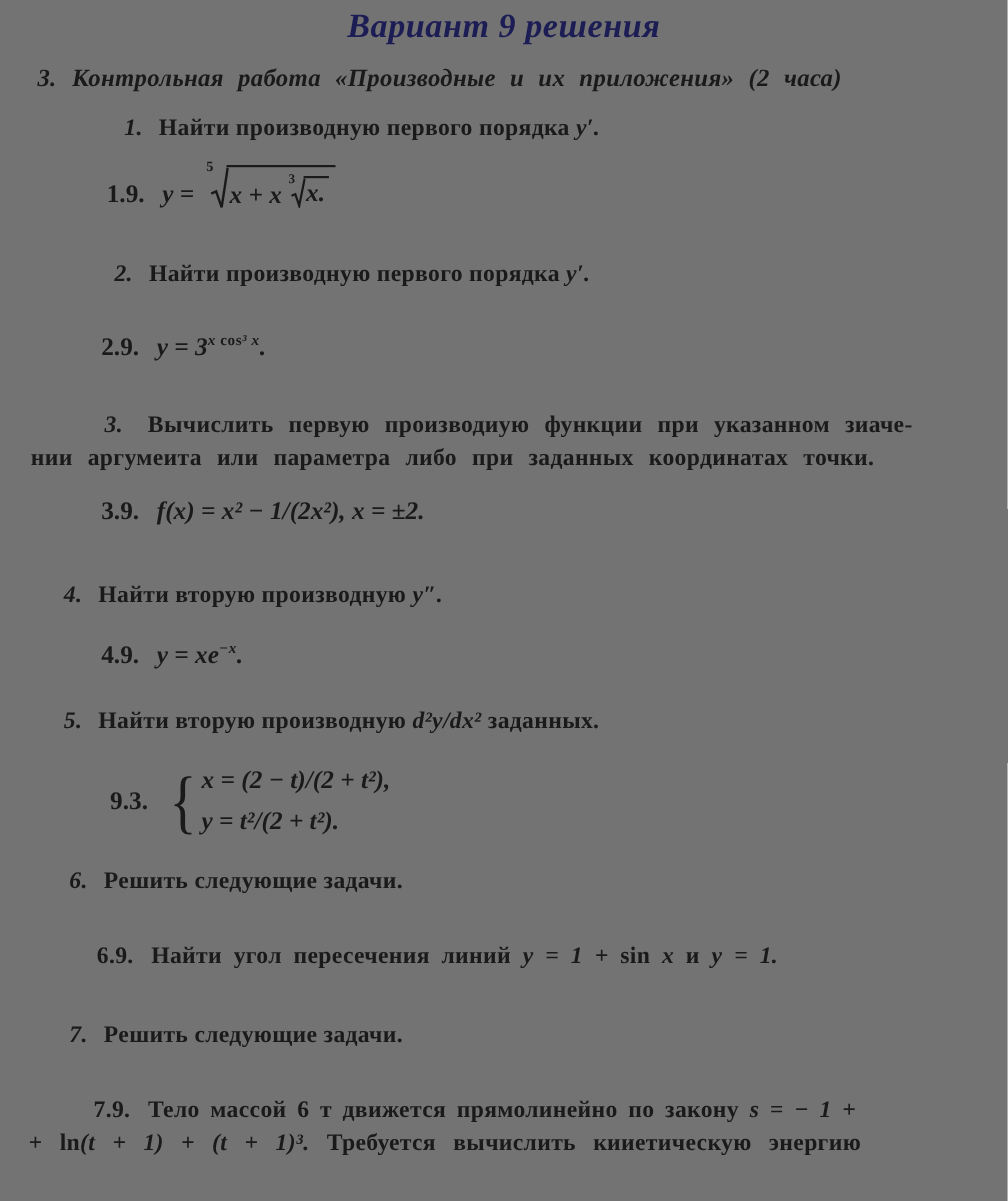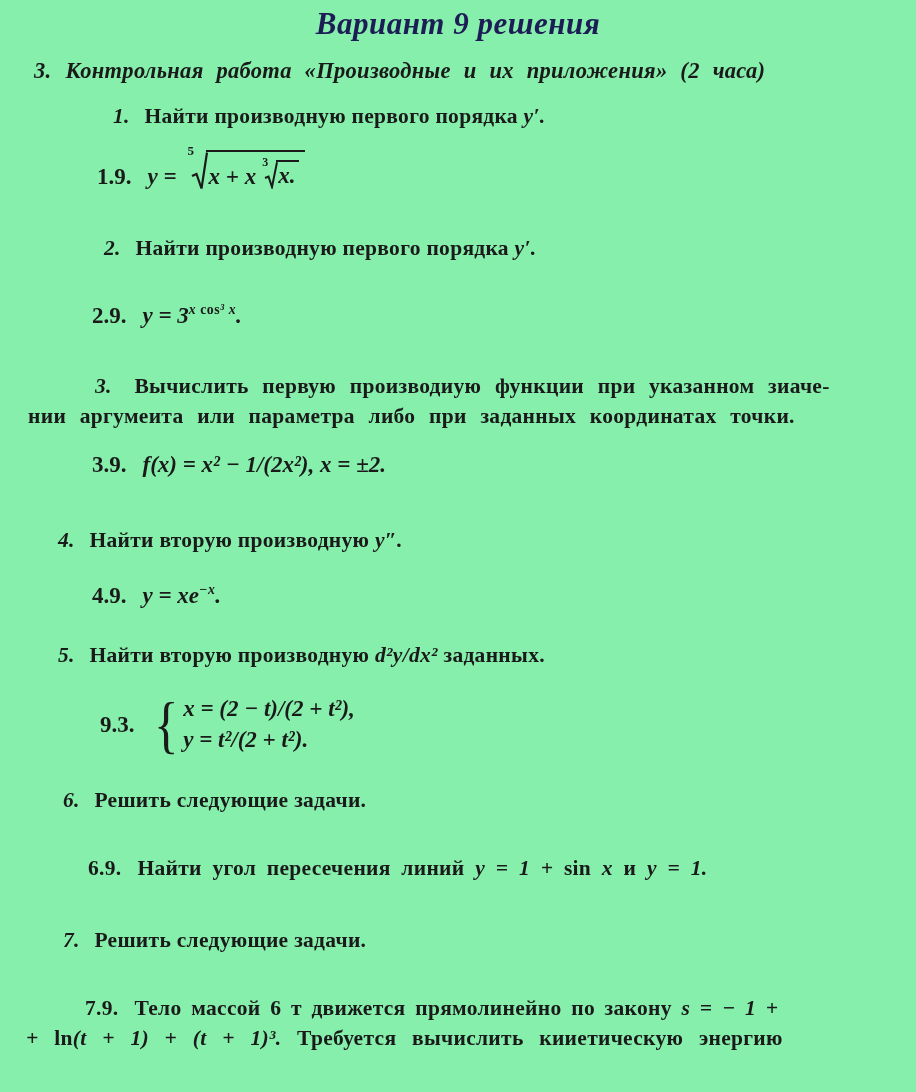--- a/index.html
+++ b/index.html
@@ -1,21 +1,21 @@
 <!DOCTYPE html>
 <html><head>
 <meta charset="utf-8">
 <style>
   html, body { margin: 0; padding: 0; background: #e8e8e8; }
   .page {
     position: relative;
     width: 916px;
     height: 1092px;
     margin: 0 auto;
-    background: #86efac;
+    background: #737373;
     color: #1a1a1a;
     font-family: "Liberation Serif", "DejaVu Serif", serif;
     overflow: hidden;
   }
   .abs { position: absolute; white-space: nowrap; }
 
   .doc-title {
     left: 0; top: 6px; width: 916px;
     text-align: center;
     font-size: 31px;
@@ -76,21 +76,21 @@
 
   
   .system { display: inline-flex; align-items: center; }
   .brace {
     font-size: 64px;
     font-weight: 400;
     line-height: 0.9;
     transform: scaleX(0.8);
     margin: 0 2px 0 0;
   }
-  .sys-lines { display: inline-flex; flex-direction: column; gap: 4px; }
+  .sys-lines { display: inline-flex; flex-direction: column; gap: 12px; }
 </style>
 </head>
 <body>
 
 <div class="page">
 
   <div class="abs doc-title" style="color: rgb(29, 29, 85);">Вариант 9 решения</div>
 
   <div class="abs heading" style="left:34px; top:58px;font-style:italic;">
     <span class="h-num">3.</span><span>Контрольная работа «Производные и их приложения» (2 часа)</span>

